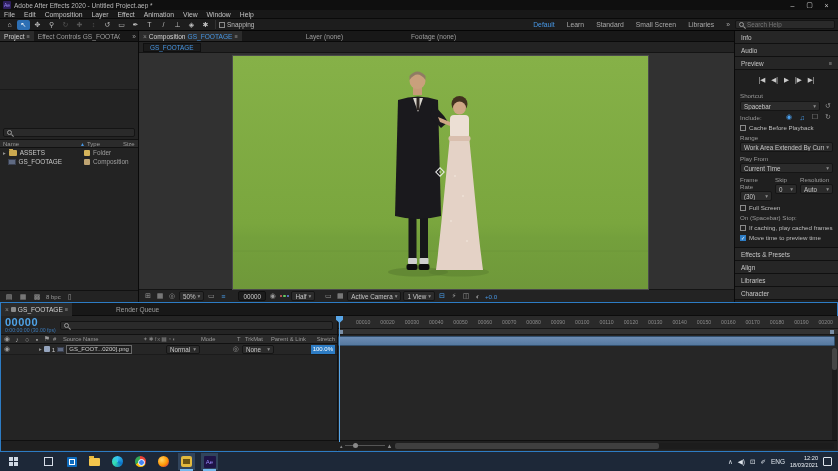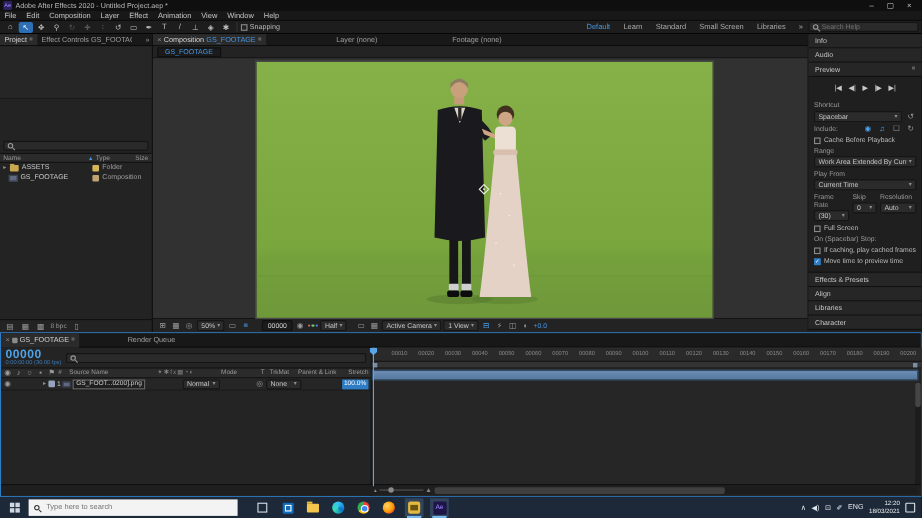--- a/index.html
+++ b/index.html
@@ -545,24 +545,20 @@
 
   <div class="taskbar">
     <div class="start">
       <span class="winlogo">
           <i></i>
           <i></i>
           <i></i>
           <i></i>
         </span>
     </div>
-    <div class="tb-search">
-      <span class="mag"></span>
-      <input placeholder="Type here to search" style="">
-    </div>
     <div class="tb-icons">
       <span class="tb-ico">
           <span class="taskview"></span>
         </span>
       <span class="tb-ico">
           <span class="storeico"></span>
         </span>
       <span class="tb-ico">
           <span class="folderico"></span>
         </span>

